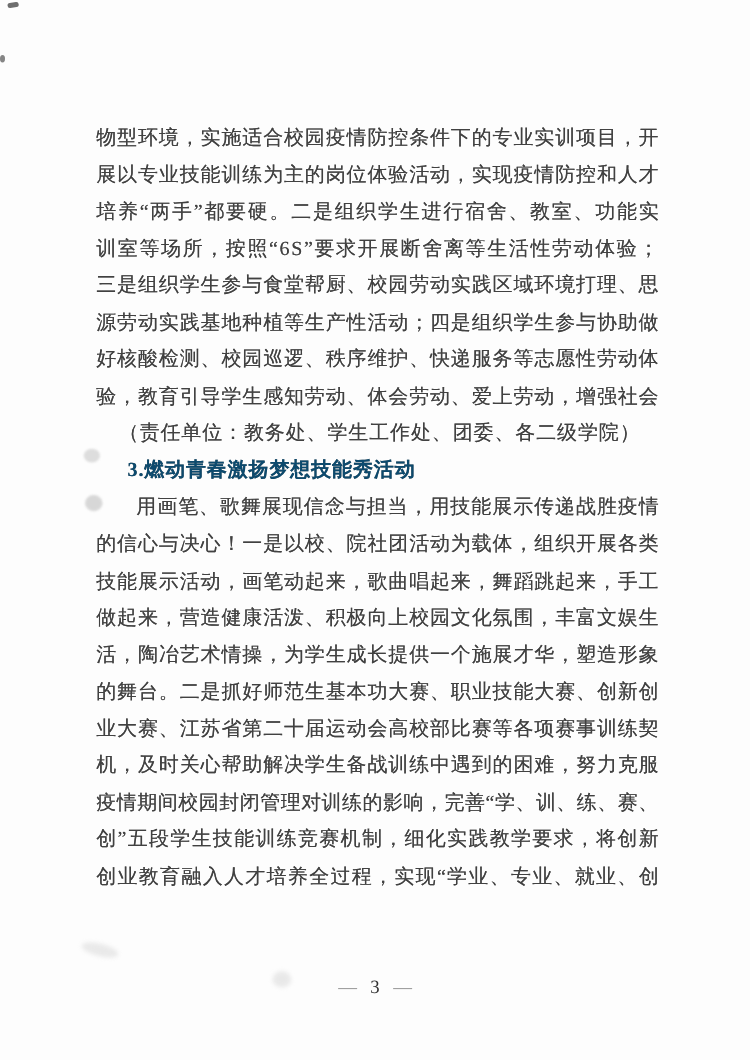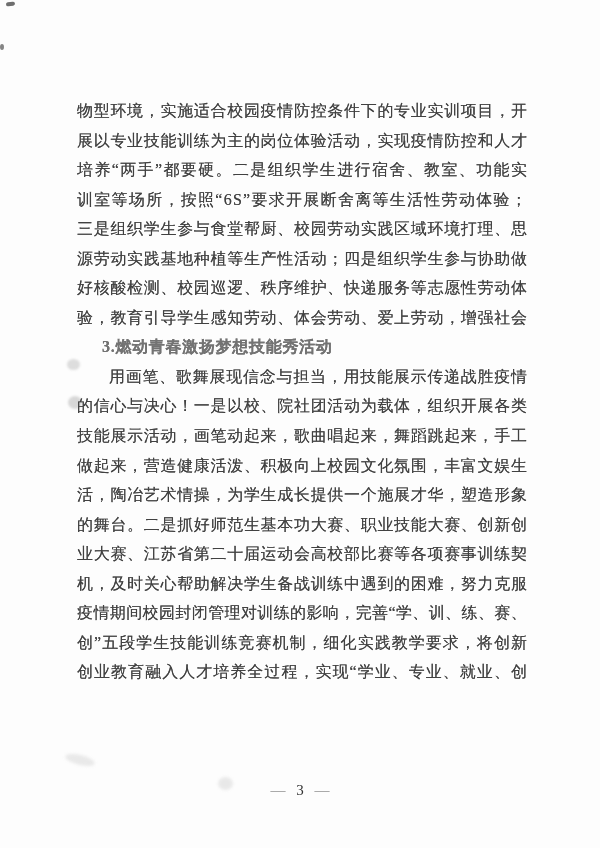--- a/index.html
+++ b/index.html
@@ -37,21 +37,21 @@
     display: flex;
     justify-content: space-between;
     letter-spacing: 0;
   }
   .line.justify span {
     display: inline-block;
     line-height: 29.55px;
   }
   .line.bold {
     font-weight: bold;
-    color: #737373;
+    color: #0c4a6e;
   }
   .footer {
     position: absolute;
     top: 779px;
     left: 0;
     width: 600px;
     text-align: center;
     font-size: 15px;
     height: 22px;
     line-height: 22px;
@@ -314,20 +314,21 @@
         <span>爱</span>
         <span>上</span>
         <span>劳</span>
         <span>动</span>
         <span>，</span>
         <span>增</span>
         <span>强</span>
         <span>社</span>
         <span>会</span>
       </div>
+      <div class="line" style="padding-left: 18px;">（责任单位：教务处、学生工作处、团委、各二级学院）</div>
       <div class="line bold" style="padding-left: 25px;">3.燃动青春激扬梦想技能秀活动</div>
       <div class="line justify" style="padding-left: 32px;">
         <span>用</span>
         <span>画</span>
         <span>笔</span>
         <span>、</span>
         <span>歌</span>
         <span>舞</span>
         <span>展</span>
         <span>现</span>

